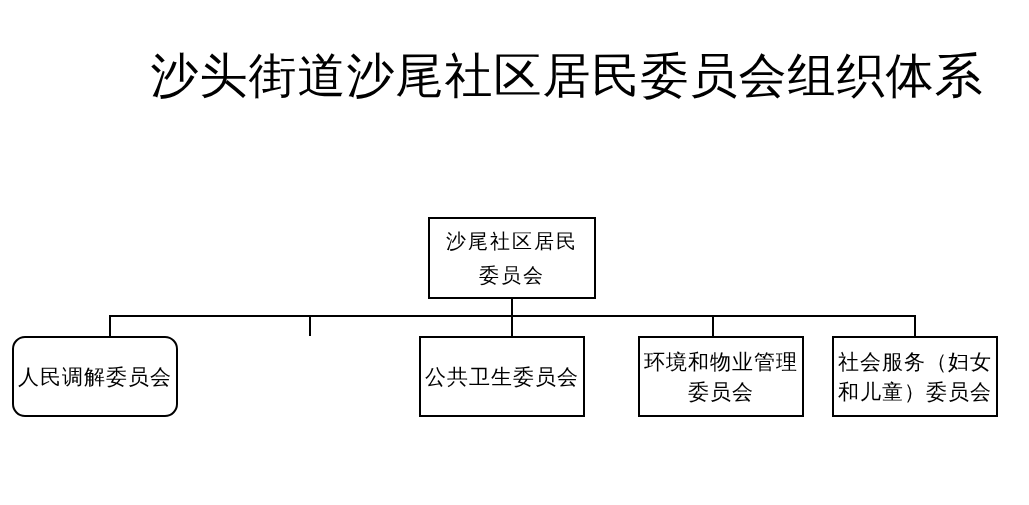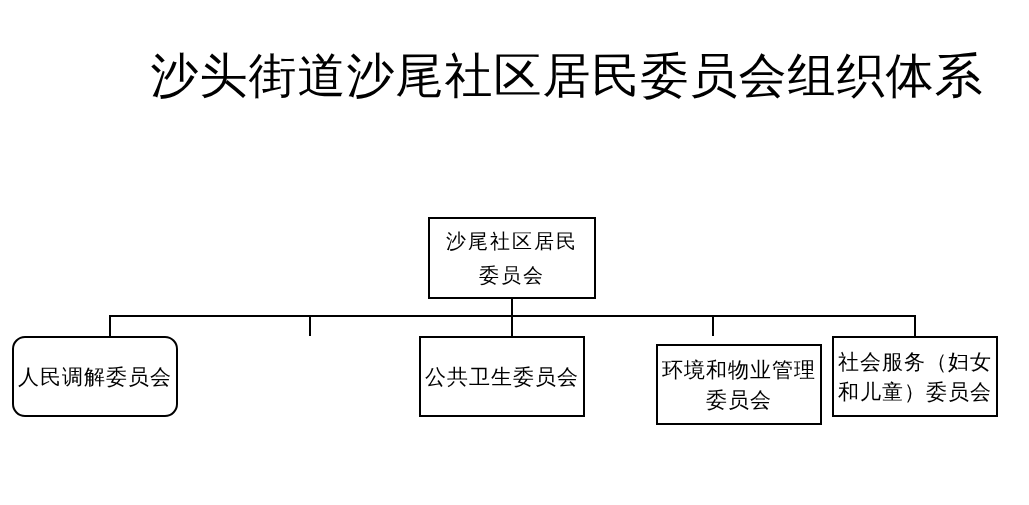--- a/index.html
+++ b/index.html
@@ -48,21 +48,21 @@
     top: 336px;
     width: 166px;
     height: 81px;
     font-size: 21px;
     line-height: 30px;
     letter-spacing: 1px;
   }
   .node.c1 { left: 12px; border-radius: 13px;  }
   .node.c2 { left: 227px; }
   .node.c3 { left: 419px; }
-  .node.c4 { left: 656px; margin-top: 8px; }
+  .node.c4 { left: 638px; }
   .node.c5 { left: 832px; }
   .line {
     position: absolute;
     background: #000000;
   }
   .stub { left: 511px; top: 299px; width: 2px; height: 17px; }
   .hbar { left: 109px; top: 315px; width: 807px; height: 2px; }
   .drop { top: 315px; width: 2px; height: 21px; }
   .d1 { left: 109px; }
   .d2 { left: 309px; }

